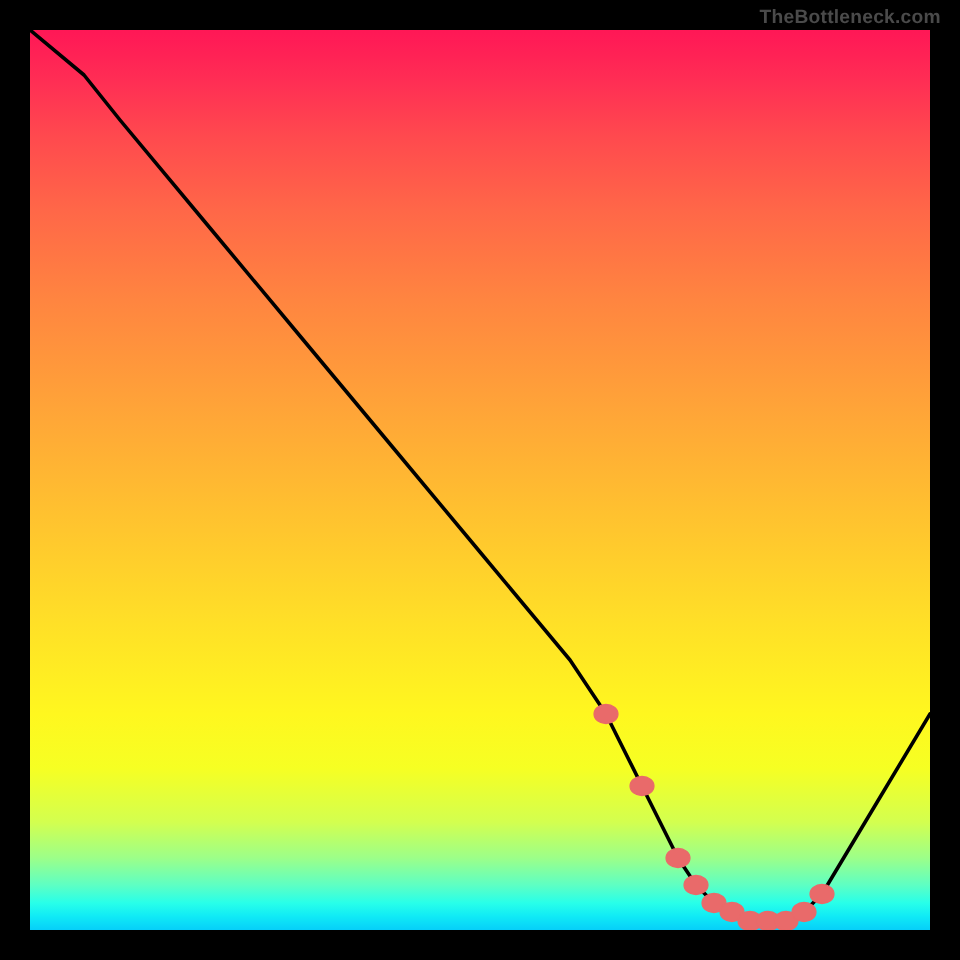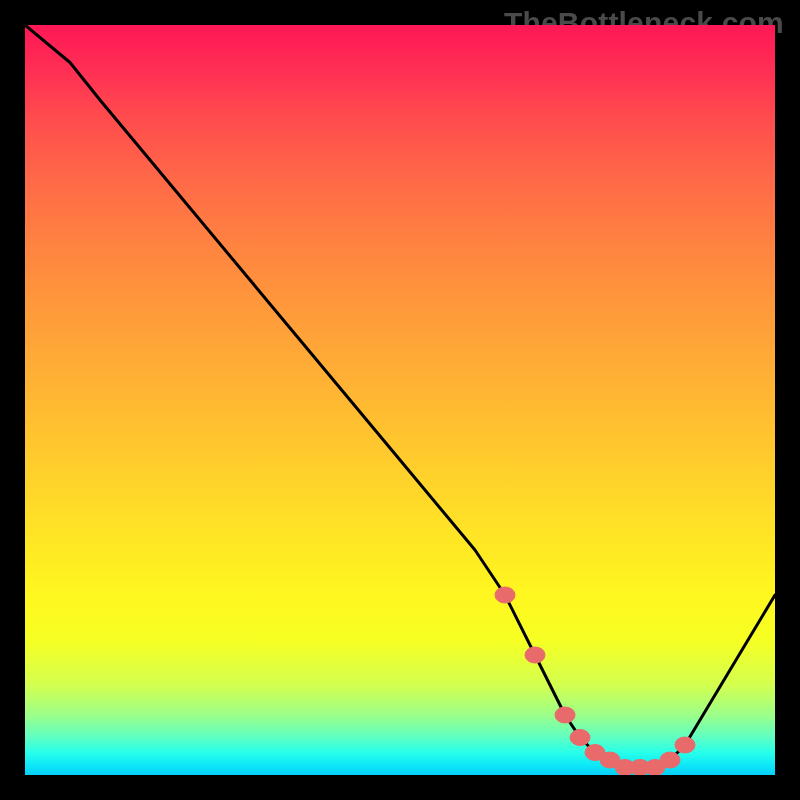--- a/index.html
+++ b/index.html
@@ -8,21 +8,21 @@
     position: relative;
     width: 800px;
     height: 800px;
     background: #000;
   }
   .watermark {
     position: absolute;
     top: 6px;
     right: 16px;
     font-family: Arial, Helvetica, sans-serif;
-    font-size: 30px;
+    font-size: 16px;
     font-weight: 600;
     color: #4a4a4a;
     letter-spacing: 0.2px;
   }
   .plot-area {
     position: absolute;
     left: 25px;
     top: 25px;
     width: 750px;
     height: 750px;

